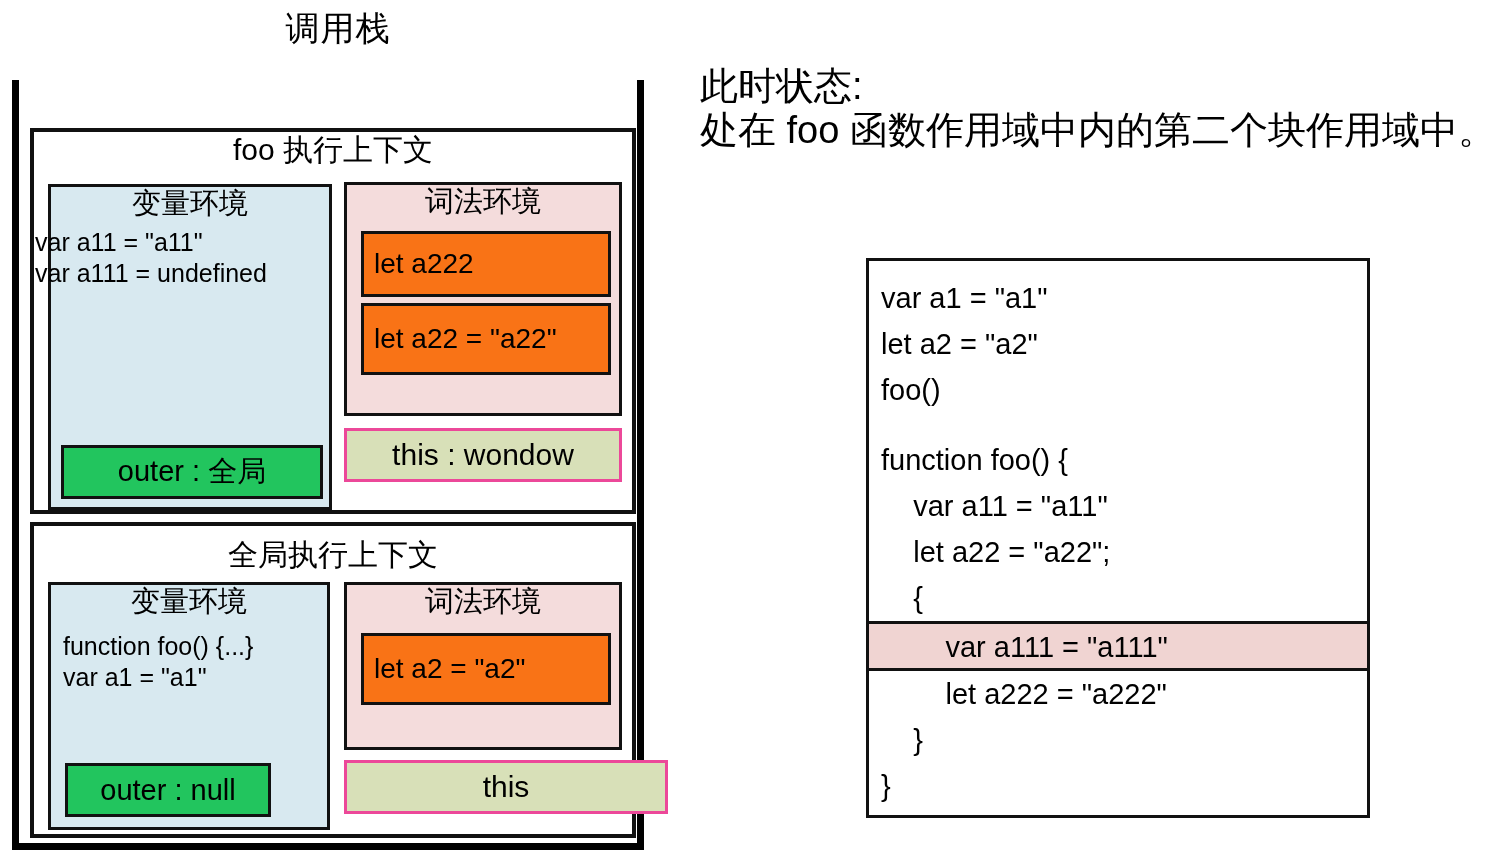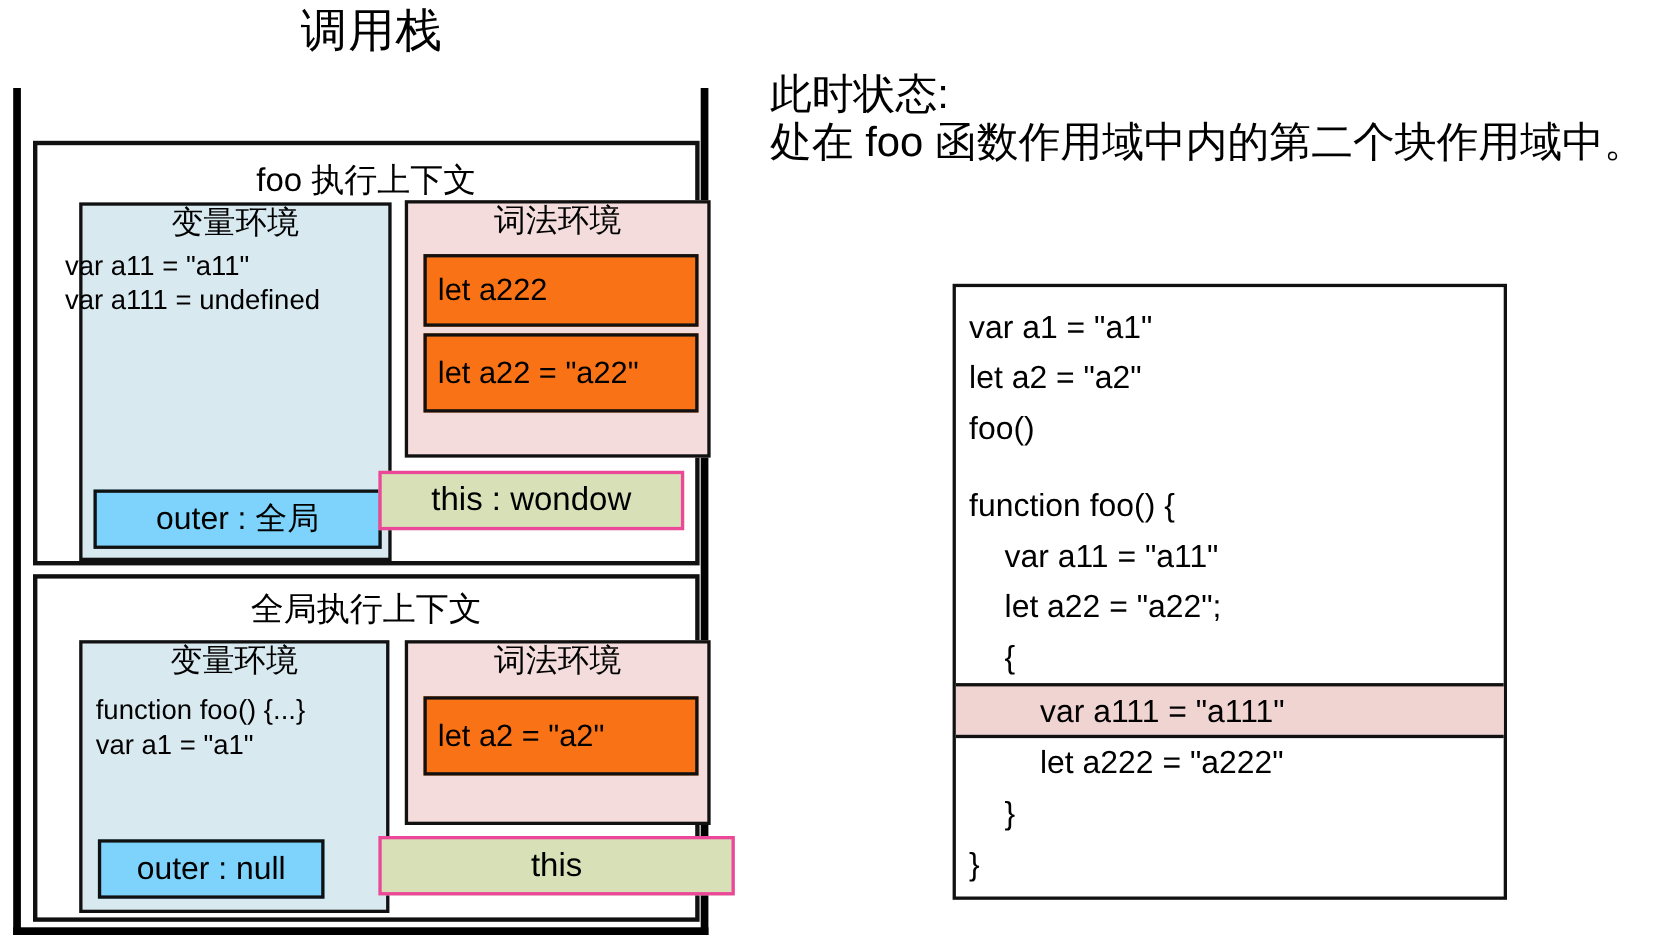--- a/index.html
+++ b/index.html
@@ -11,21 +11,21 @@
     color:#000;
     overflow:hidden;
     position:relative;
   }
   .stage{position:absolute;left:0;top:0;width:1504px;height:859px;}
   .abs{position:absolute;}
 
   
   #stack-title{
     left:268px;top:8px;width:140px;
-    font-size:42px;line-height:40px;text-align:center;
+    font-size:34px;line-height:40px;text-align:center;
     letter-spacing:1px;
   }
 
   
   #call-stack-bracket{
     left:12px;top:80px;width:632px;height:770px;
     border-left:7px solid #000;
     border-right:7px solid #000;
     border-bottom:7px solid #000;
     box-sizing:border-box;
@@ -39,29 +39,28 @@
   }
   #foo-context{left:30px;top:128px;width:606px;height:386px;}
   #global-context{left:30px;top:522px;width:606px;height:316px;}
 
   .ctx-title{
     position:absolute;left:0;right:0;
     text-align:center;
     font-size:30px;line-height:34px;
     white-space:nowrap;
   }
-  #foo-context .ctx-title{top:16px;}
+  #foo-context .ctx-title{top:1px;}
   #global-context .ctx-title{top:12px;}
 
   
   .env{
     position:absolute;
     border:3px solid #111;
     box-sizing:border-box;
-    margin-left:24px;
   }
   .env-var{background:#d8e9f0;}
   .env-lex{background:#f4dcdc;}
   .env-title{
     position:absolute;left:0;right:0;
     text-align:center;
     font-size:29px;line-height:33px;
     white-space:nowrap;
   }
 
@@ -94,21 +93,21 @@
     padding-left:10px;
     white-space:nowrap;
   }
   #foo-lex-chip-0{left:14px;top:46px;width:250px;height:66px;}
   #foo-lex-chip-1{left:14px;top:118px;width:250px;height:72px;}
   #global-lex-chip-0{left:14px;top:48px;width:250px;height:72px;}
 
   
   .outer-chip{
     position:absolute;
-    background:#7dd3fc;
+    background:#22c55e;
     border:3px solid #111;
     box-sizing:border-box;
     font-size:29px;
     display:flex;align-items:center;justify-content:center;
     white-space:nowrap;
   }
   #foo-outer{left:10px;top:258px;width:262px;height:54px;}
   #global-outer{left:14px;top:178px;width:206px;height:54px;}
 
   .this-chip{

